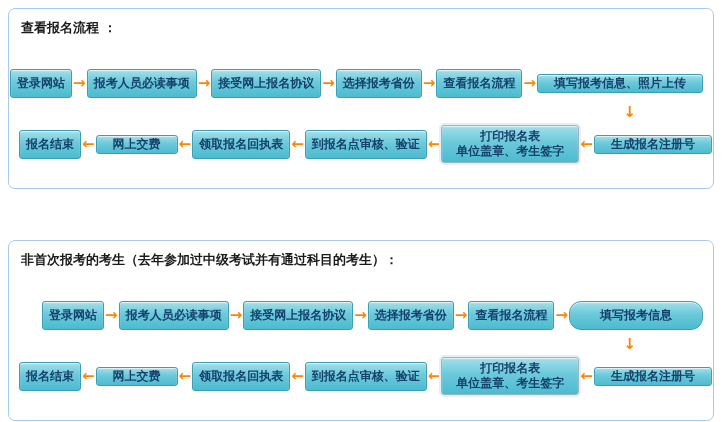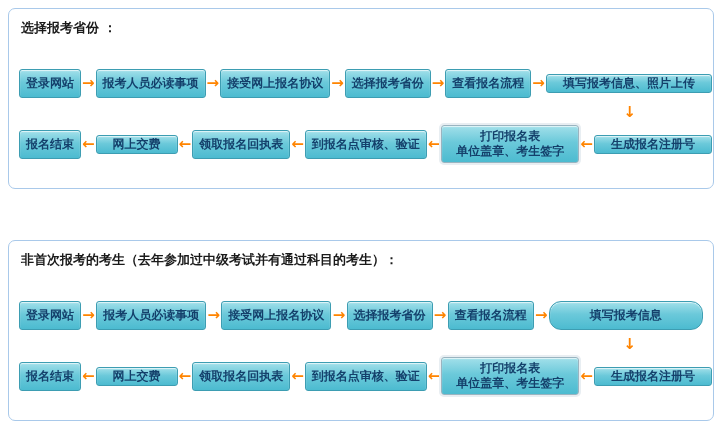--- a/index.html
+++ b/index.html
@@ -32,21 +32,21 @@
     color: #1a1a1a;
     line-height: 17px;
   }
 
   .flow-row {
     display: flex;
     align-items: center;
     justify-content: space-between;
     width: 100%;
   }
-  .row-forward { margin-top: 33px; }
+  .row-forward { margin-top: 33px; justify-content: flex-end; }
   .row-return  { margin-top: 2px; }
 
   .flow-box {
     flex-shrink: 0;
     background: linear-gradient(180deg, #a2e0ea 0%, #6bc9da 45%, #4cbbd0 100%);
     border: 1px solid #3d9db2;
     border-radius: 3px;
     color: #14406b;
     font-size: 12px;
     font-weight: bold;
@@ -56,21 +56,21 @@
     white-space: pre-line;
     box-shadow: inset 0 1px 1px rgba(255,255,255,0.7);
   }
   .flow-box.raised {
     border: 1px solid #9ab4c0;
     box-shadow: 0 0 0 2px #e8eef2, inset 0 1px 1px rgba(255,255,255,0.7);
     padding: 3px 14px;
   }
   .flow-box.pill {
     border-radius: 12px;
-    padding: 6px 40px;
+    padding: 6px 30px;
   }
   .flow-box.wide {
     padding: 1px 16px;
   }
 
   .arrow {
     flex-shrink: 0;
     color: #ff8400;
     font-size: 15px;
     font-weight: bold;
@@ -84,21 +84,21 @@
     align-items: center;
     height: 22px;
     margin-top: 3px;
     padding-right: 66px;
   }
 </style>
 </head>
 <body>
 
 <div class="panel panel-first">
-  <div class="panel-title">选择报考省份 ：</div>
+  <div class="panel-title">查看报名流程 ：</div>
   <div class="flow-row row-forward">
       <div class="flow-box">登录网站</div>
       <span class="arrow">→</span>
       <div class="flow-box">报考人员必读事项</div>
       <span class="arrow">→</span>
       <div class="flow-box">接受网上报名协议</div>
       <span class="arrow">→</span>
       <div class="flow-box">选择报考省份</div>
       <span class="arrow">→</span>
       <div class="flow-box">查看报名流程</div>

